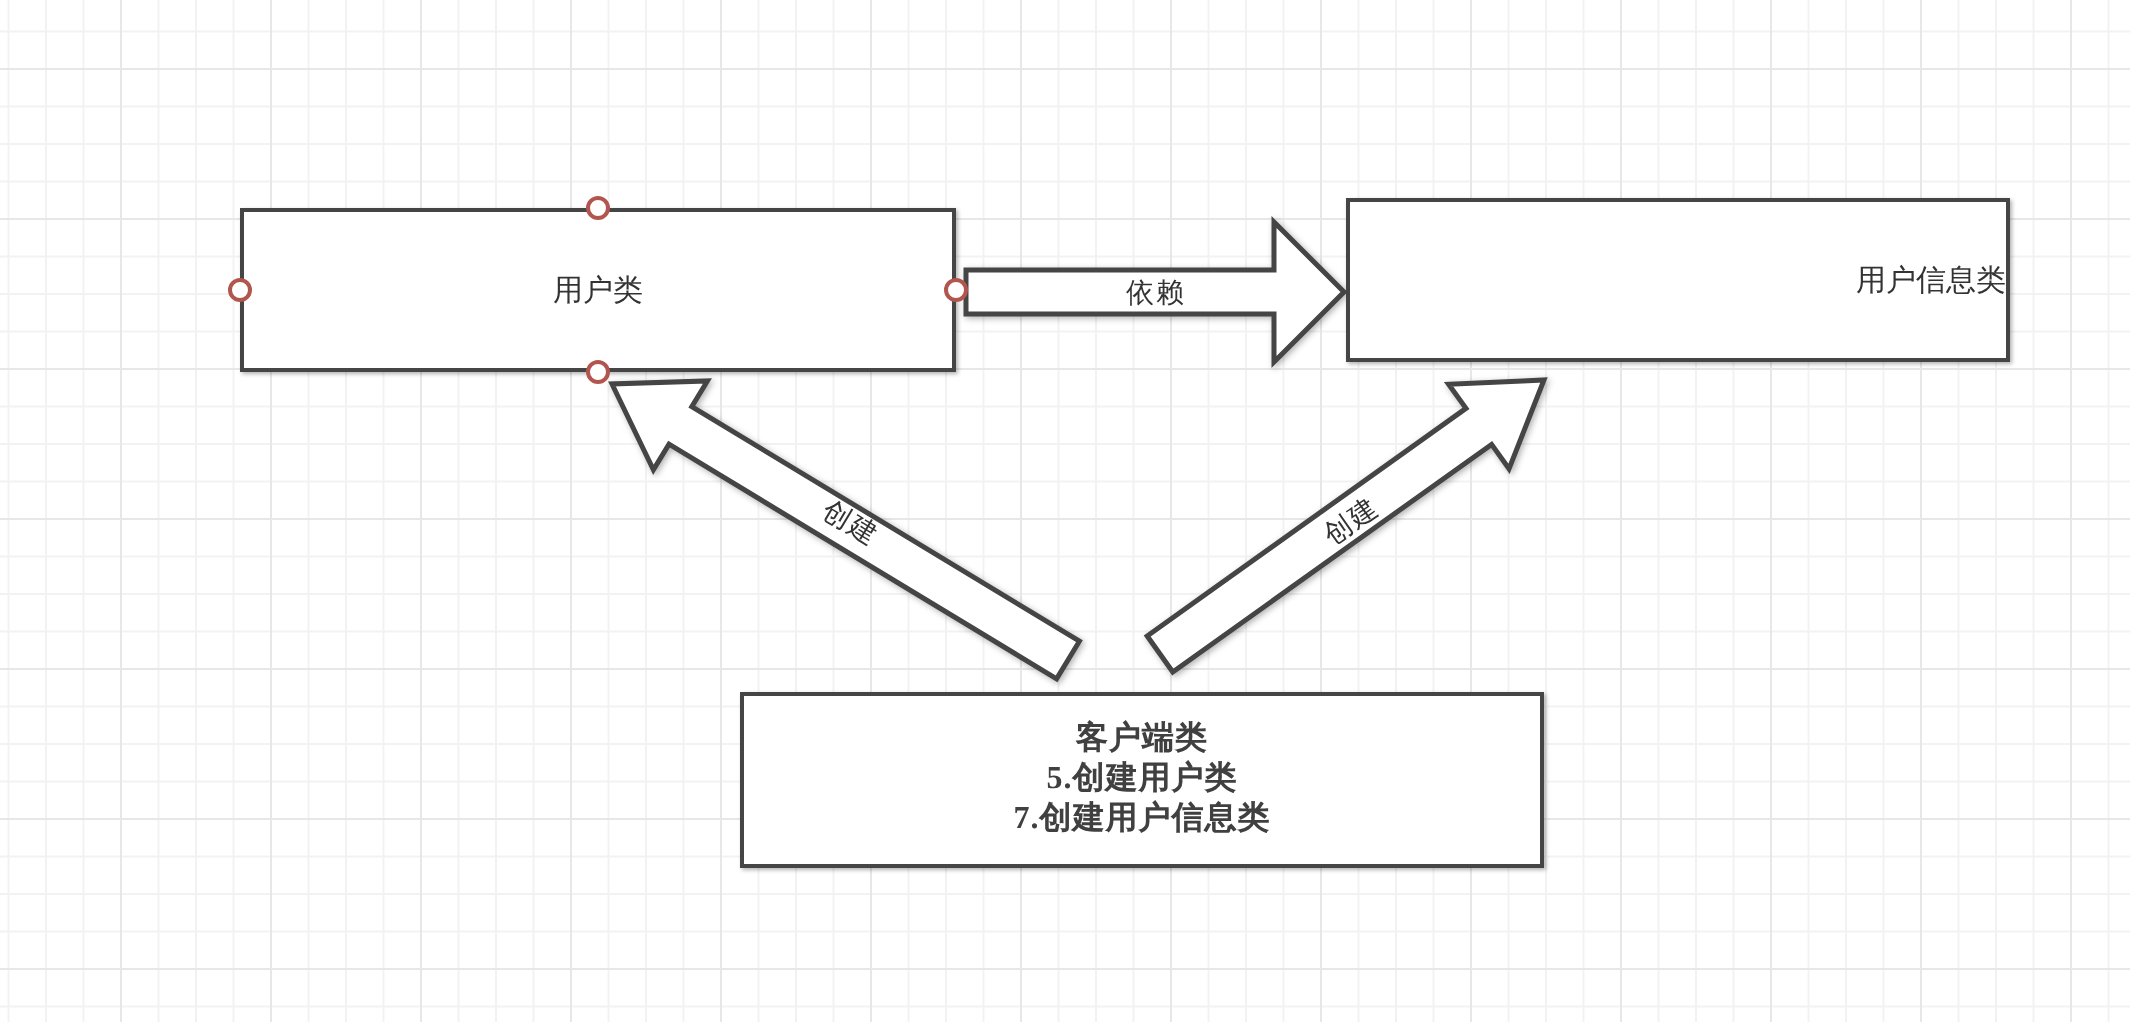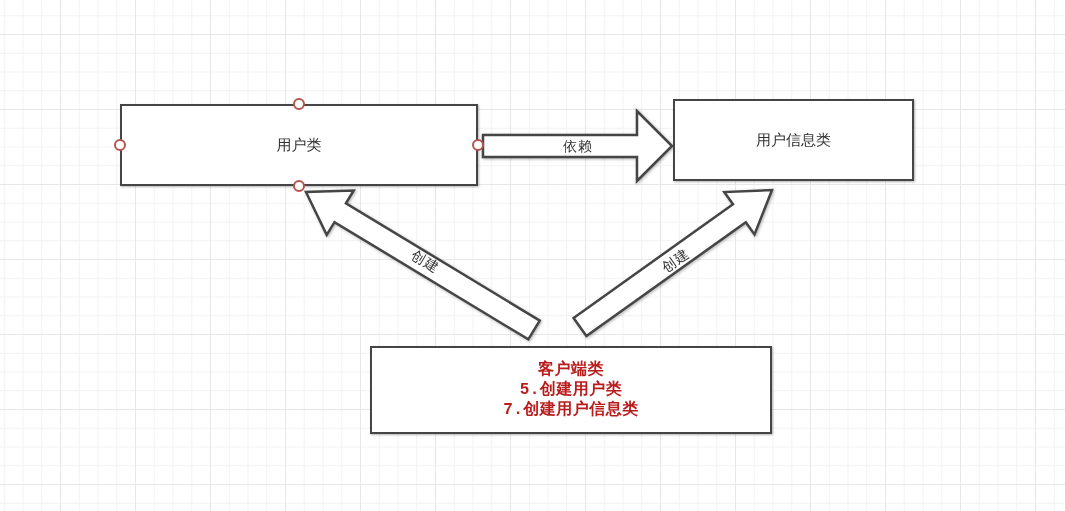--- a/index.html
+++ b/index.html
@@ -18,21 +18,21 @@
     width:1065px;height:511px;
     overflow:hidden;
     background-color:var(--canvas-bg);
     background-image:
       linear-gradient(90deg, var(--grid-major) 1px, transparent 1px),
       linear-gradient(var(--grid-major) 1px, transparent 1px),
       linear-gradient(90deg, var(--grid-minor) 1px, transparent 1px),
       linear-gradient(var(--grid-minor) 1px, transparent 1px);
     background-size:75px 75px, 75px 75px, 18.75px 18.75px, 18.75px 18.75px;
     background-position:60px 0, 0 34px, 3.75px 0, 0 15.25px;
-    font-family:Liberation Mono, monospace;
+    font-family:Liberation Serif, serif;
     color:var(--text);
   }
   .arrows-layer{
     position:absolute;left:0;top:0;width:1065px;height:511px;
     filter:drop-shadow(1px 1px 1.5px rgba(0,0,0,0.30));
   }
   .arrows-layer polygon{
     fill:var(--shape-fill);
     stroke:var(--shape-stroke);
     stroke-width:2.5;
@@ -43,26 +43,26 @@
     box-sizing:border-box;
     background:var(--shape-fill);
     border:2.5px solid var(--shape-stroke);
     box-shadow:1px 1px 2px rgba(0,0,0,0.30);
     display:flex;
     align-items:center;
     justify-content:center;
     text-align:center;
   }
   .shape-user{left:120px;top:104px;width:358px;height:82px;font-size:15px;}
-  .shape-info{left:673px;top:99px;width:241px;height:82px;font-size:15px;}
+  .shape-info{left:673px;top:99px;width:332px;height:82px;font-size:15px;justify-content:flex-end;}
   .shape-client{
     left:370px;top:346px;width:402px;height:88px;
     flex-direction:column;
     font-size:16px;font-weight:bold;line-height:20px;
-    letter-spacing:0.5px;color:#b91c1c;
+    letter-spacing:0.5px;color:#404040;
   }
   .cp{
     position:absolute;
     width:8px;height:8px;
     border-radius:50%;
     background:var(--cp-fill);
     border:2px solid var(--cp-stroke);
   }
   .edge-label{
     position:absolute;

